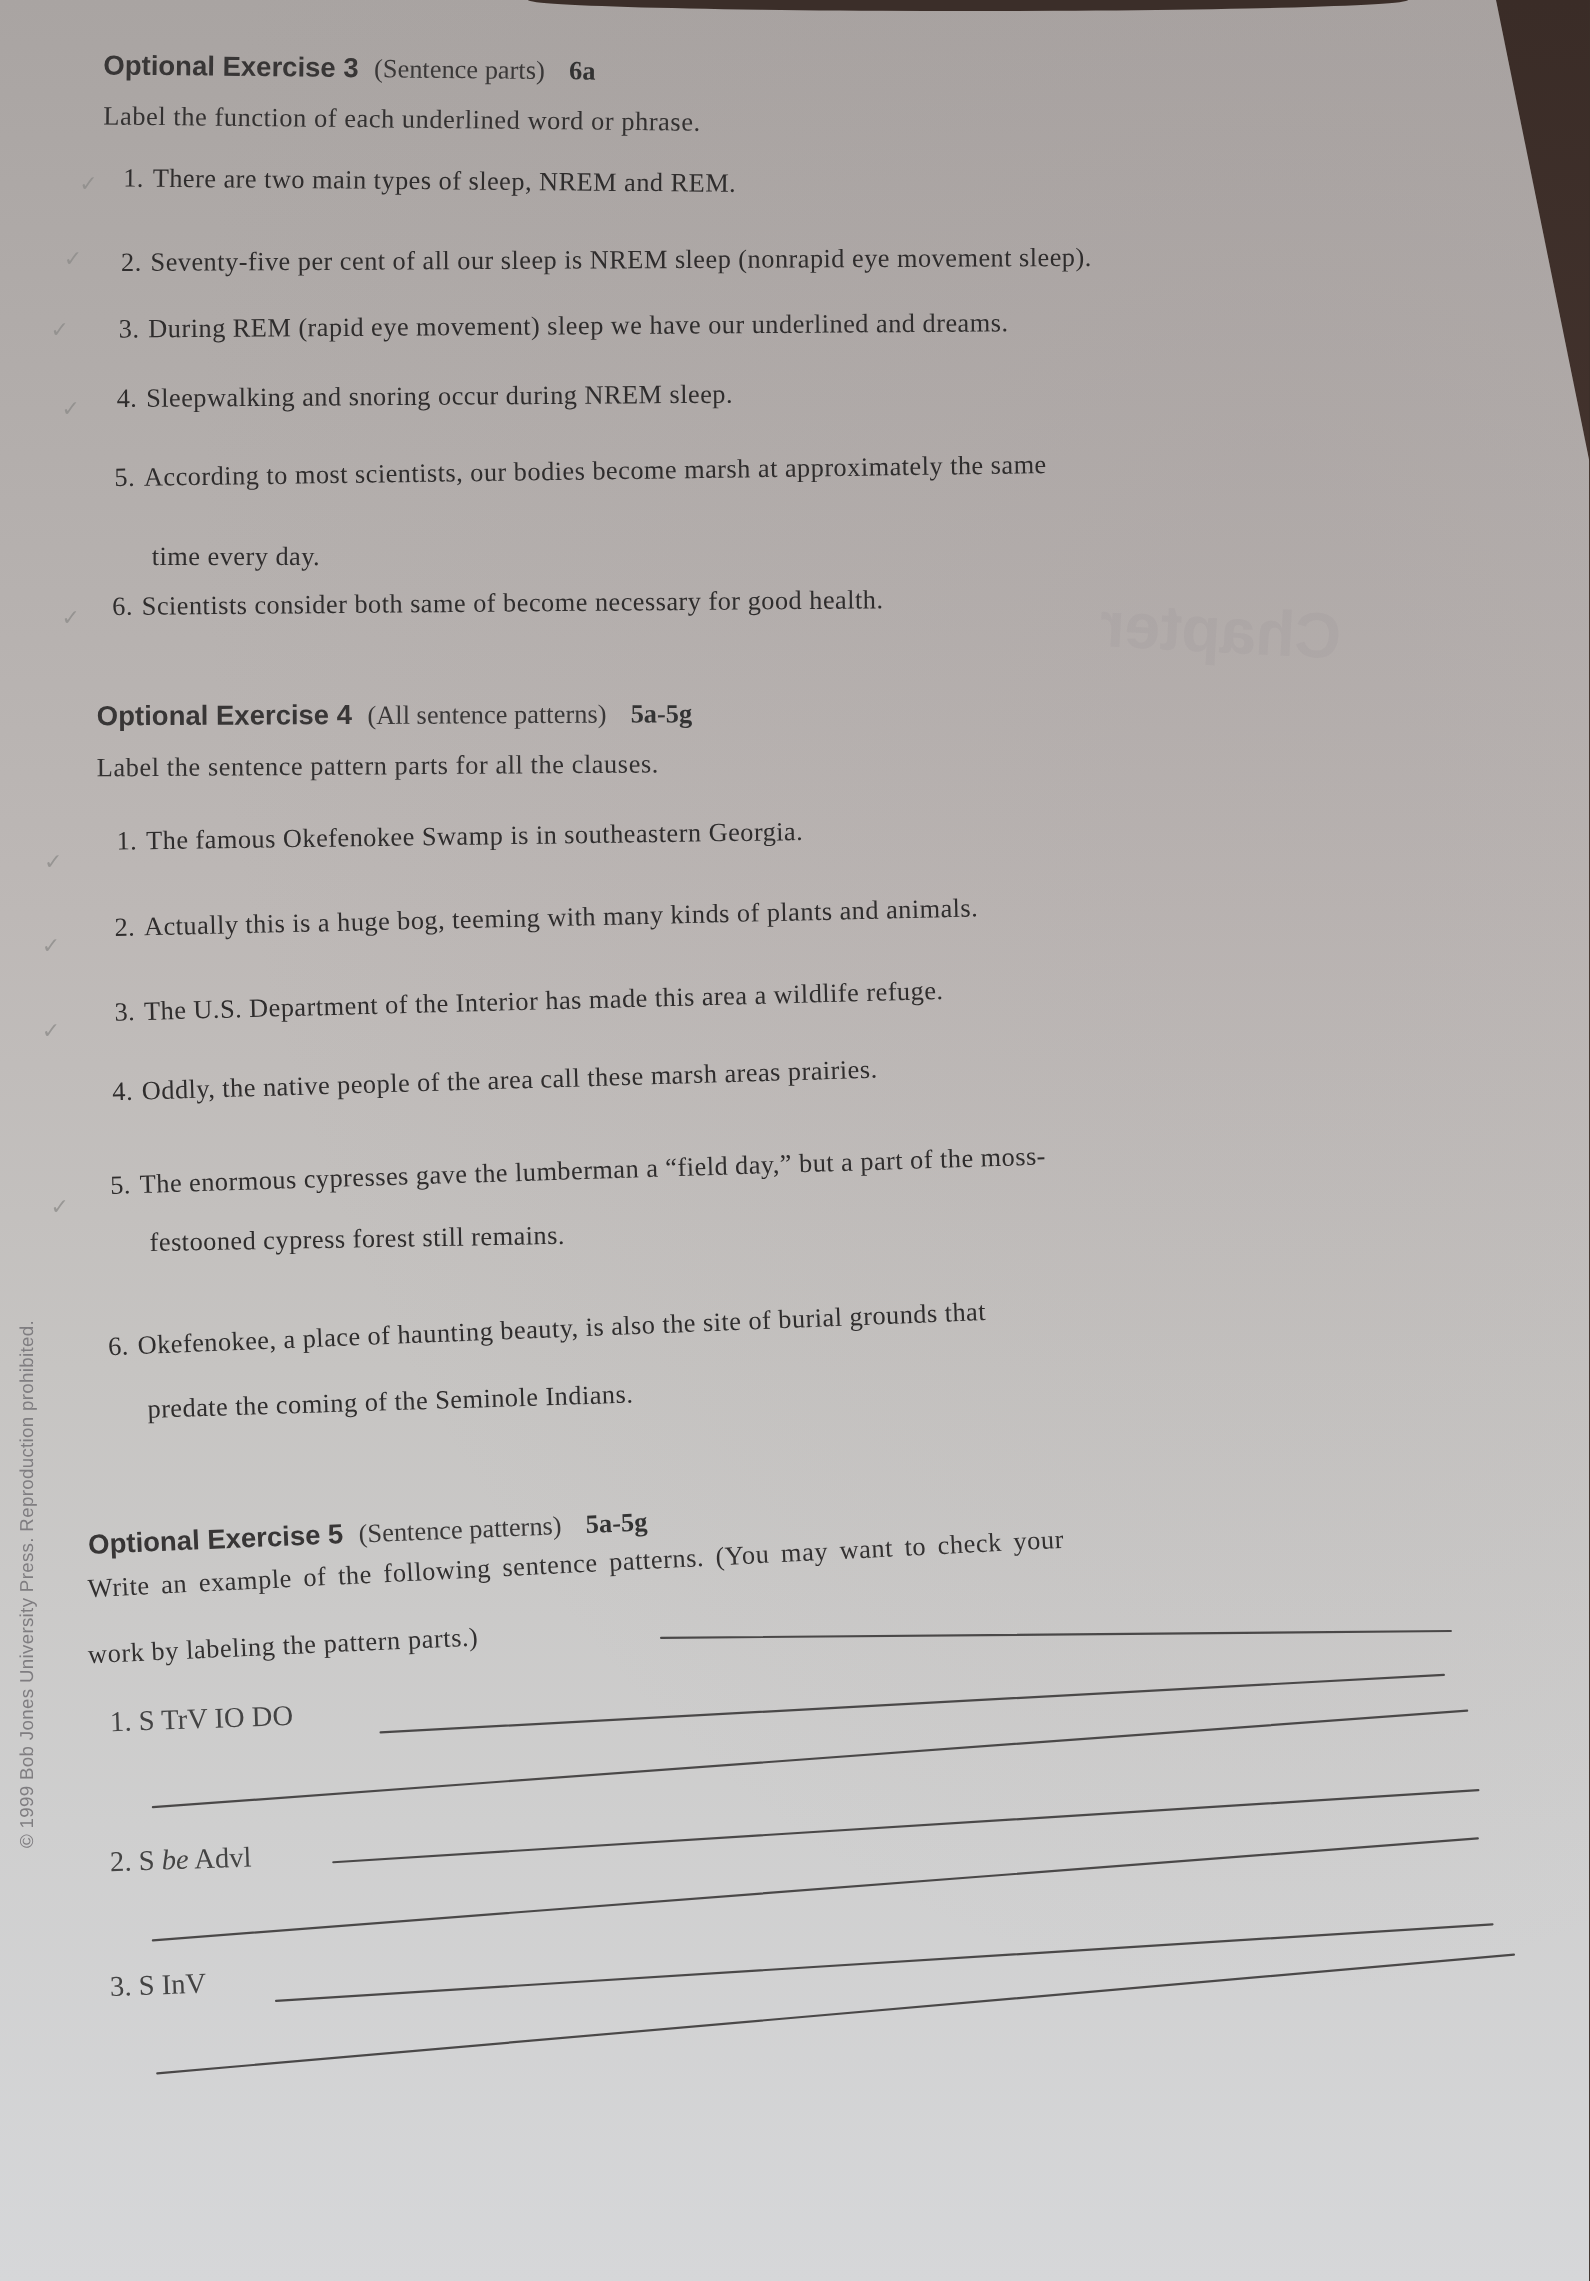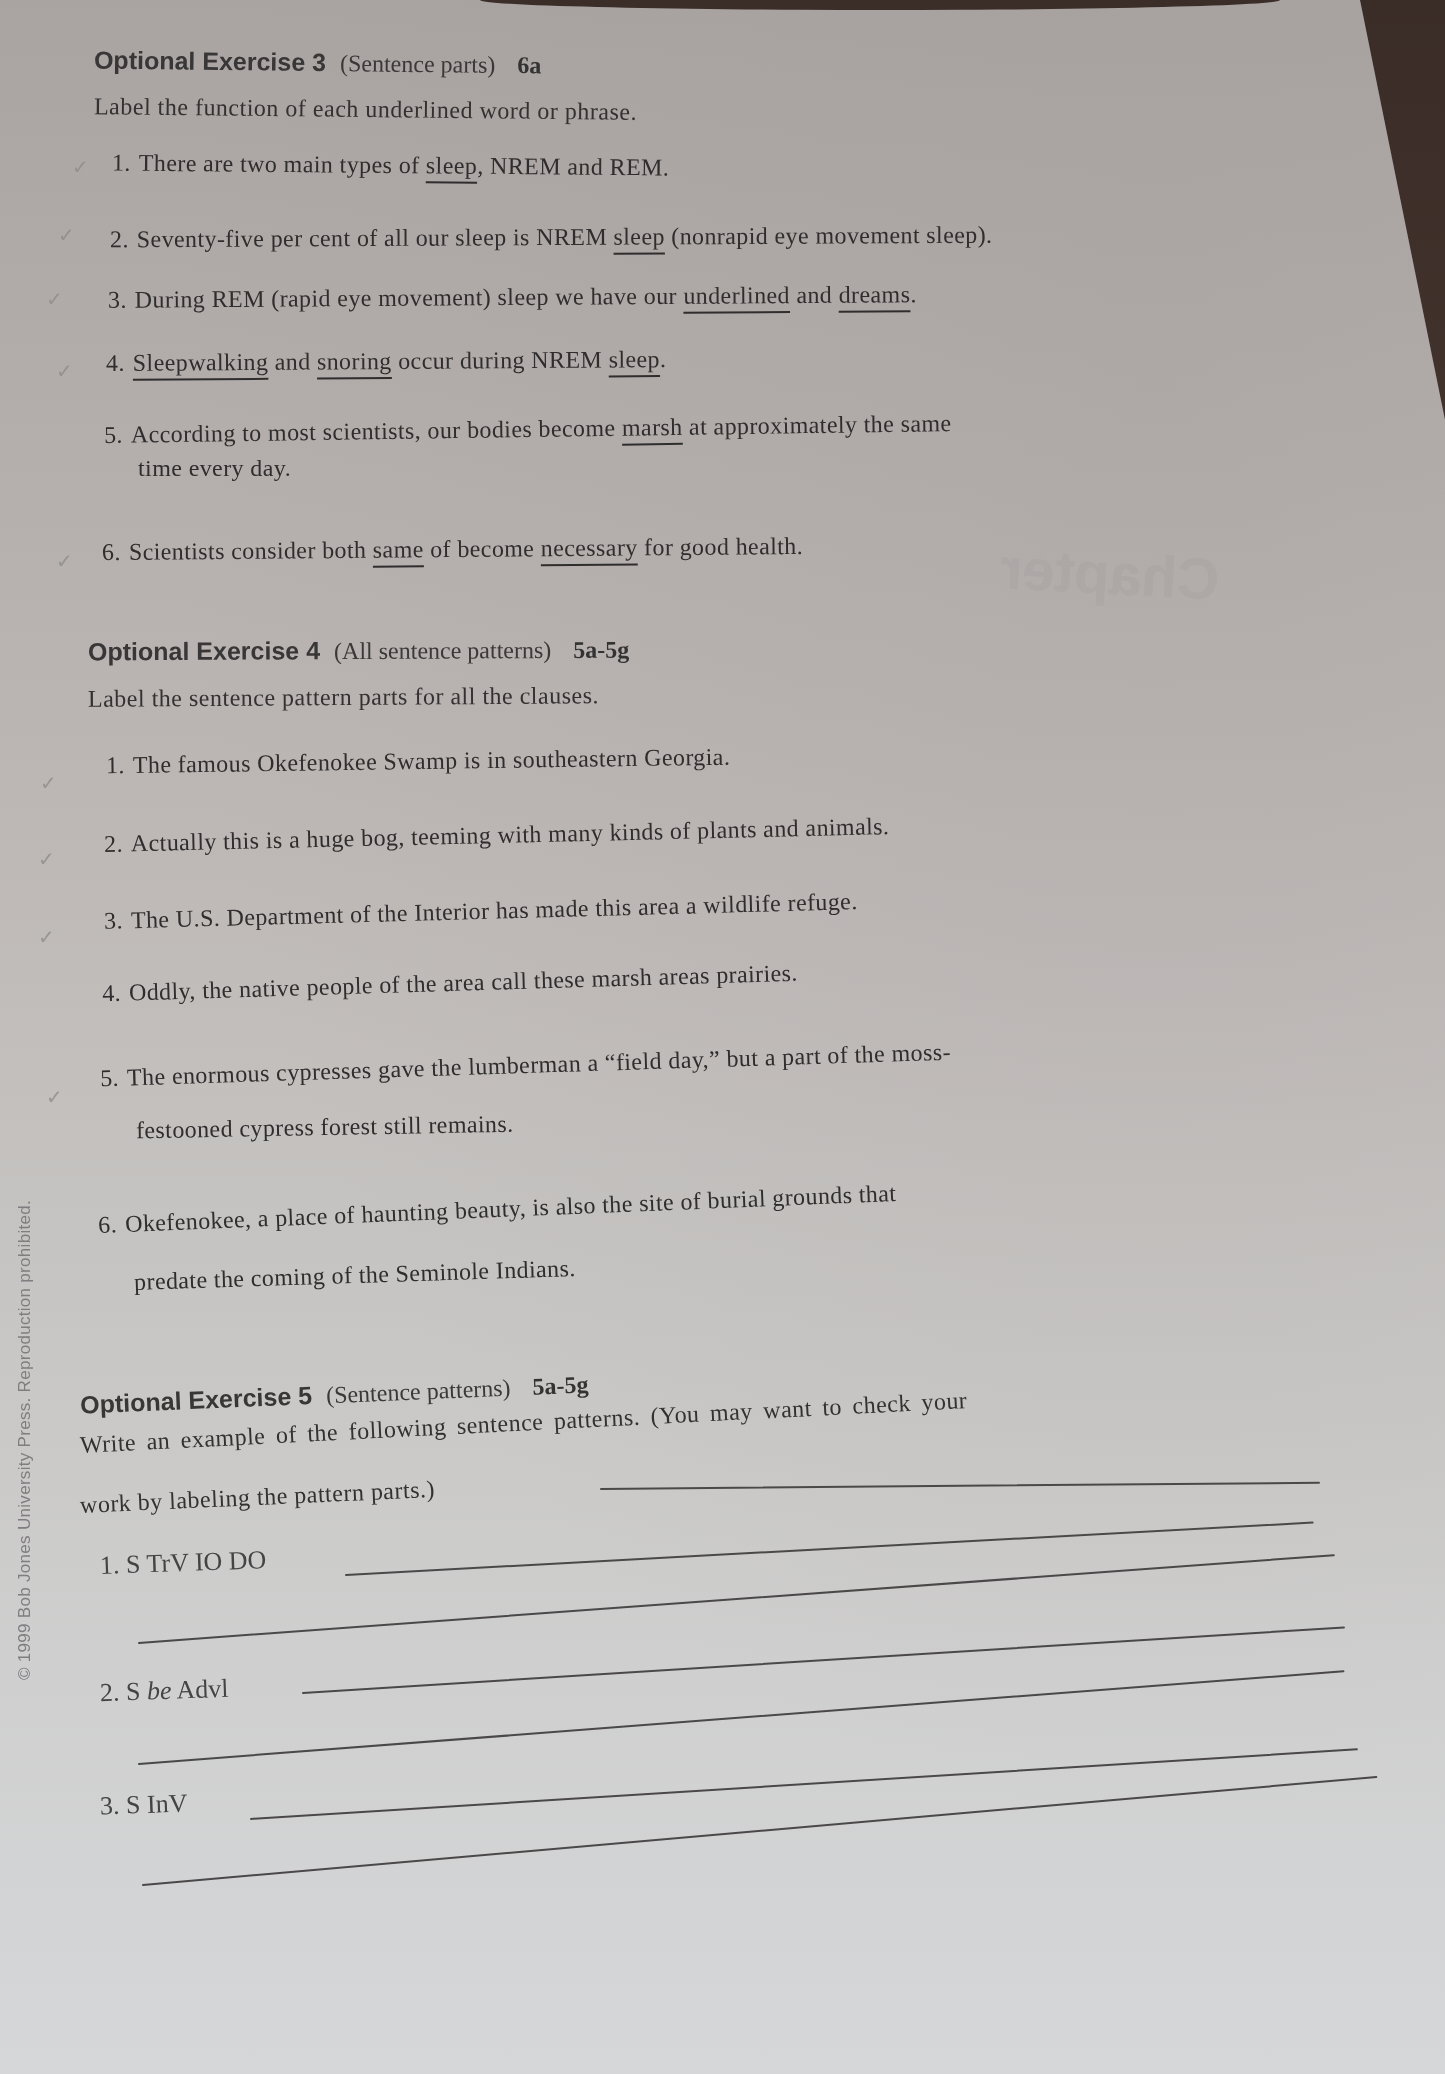--- a/index.html
+++ b/index.html
@@ -83,21 +83,20 @@
     white-space: nowrap;
     font-size: 24px;
     letter-spacing: 0.4px;
     color: #2f2d2d;
   }
   .item .num {
     display: inline-block;
     margin-right: 8px;
   }
   .u {
-    text-decoration: underline;
     text-decoration-thickness: 2px;
     text-underline-offset: 8px;
   }
   .cont {
     position: absolute;
     white-space: nowrap;
     font-size: 24px;
     letter-spacing: 0.4px;
     color: #2f2d2d;
   }
@@ -185,21 +184,21 @@
     </div>
 
     <div class="check" style="left:56px; top:364px;">✓</div>
     <div class="item" style="left:106px; top:348px; transform: rotate(-0.4deg);">
       <span class="num">4.</span><span class="u">Sleepwalking</span><span> and </span><span class="u">snoring</span><span> occur during NREM </span><span class="u">sleep</span><span>.</span>
     </div>
 
     <div class="item" style="left:104px; top:416px; transform: rotate(-0.8deg);">
       <span class="num">5.</span><span>According to most scientists, our bodies become </span><span class="u">marsh</span><span> at approximately the same</span>
     </div>
-    <div class="cont" style="left:138px; top:455px;">time every day.</div>
+    <div class="cont" style="left:138px; top:494px;">time every day.</div>
 
     <div class="check" style="left:56px; top:554px;">✓</div>
     <div class="item" style="left:102px; top:536px; transform: rotate(-0.5deg);">
       <span class="num">6.</span><span>Scientists consider both </span><span class="u">same</span><span> of become </span><span class="u">necessary</span><span> for good health.</span>
     </div>
 
     <div class="heading" style="left:88px; top:636px; transform: rotate(-0.3deg);">
       <span class="title">Optional Exercise 4</span><span class="topic">(All sentence patterns)</span><span class="ref">5a-5g</span>
     </div>
     <div class="instr" style="left:88px; top:684px; transform: rotate(-0.4deg);">Label the sentence pattern parts for all the clauses.</div>

